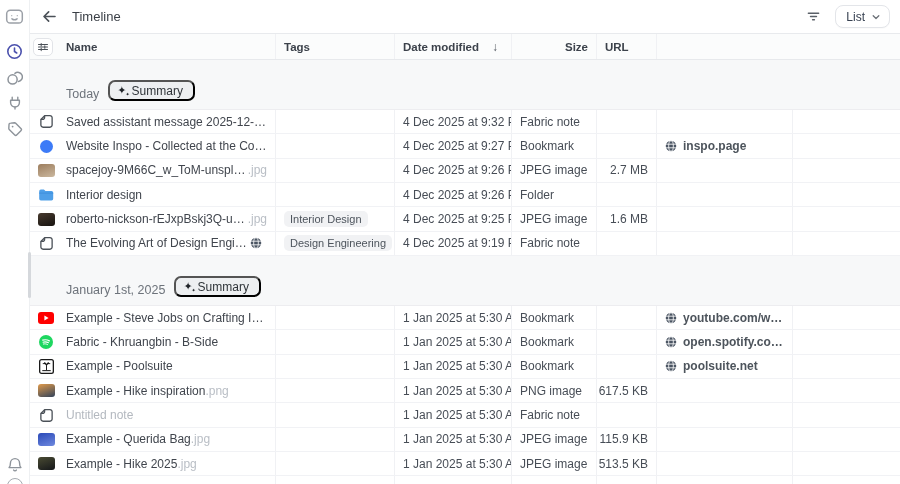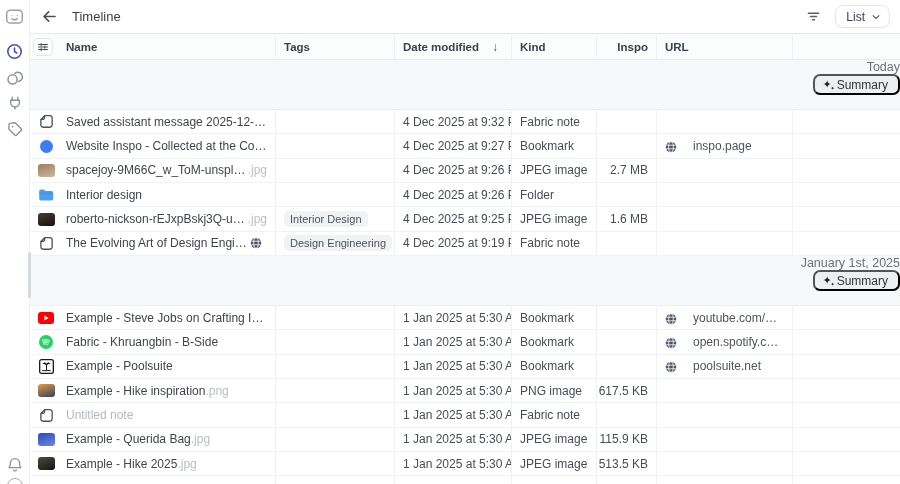--- a/index.html
+++ b/index.html
@@ -38,39 +38,39 @@
   .c:last-child { border-right:none; }
   .c-name { padding-left:0; }
   .c-size { justify-content:flex-end; }
   .sliders-btn { width:20px; height:18px; margin-left:3px; border:1px solid #e2e4e8; border-radius:5px;
     display:flex; align-items:center; justify-content:center; cursor:pointer; background:#fff; }
   .th-name-label { margin-left:13px; }
   .th-date { justify-content:space-between; padding-right:13px; }
   .sort-arrow { font-size:12px; font-weight:400; color:#555b63; }
 
   .band { height:50px; background:#f7f8f9; border-bottom:1px solid #ededf0;
-    display:flex; align-items:flex-end; padding:0 0 8px 36px;flex-direction:column; }
+    display:flex; align-items:flex-end; padding:0 0 8px 36px; }
   .band-label { font-size:12.5px; color:#6d737b; }
   .summary-btn { margin-left:9px; height:21px; background:#edeff1; border-radius:7px;
     display:flex; align-items:center; gap:5px; padding:0 10px 0 7px; cursor:pointer;
     font-size:12px; color:#2f3439; font-weight:500; }
   .sparkle { position:relative; font-size:11px; color:#1f2328; line-height:1; }
   .sparkle::after { content:"✦"; position:absolute; font-size:5px; right:-3px; bottom:-1px; }
 
   .drow { height:24.35px; border-bottom:1px solid #f1f2f5; cursor:pointer; background:#fff; }
   .drow .c { font-size:12px; color:#474d56; }
   .iconbox { width:18px; min-width:18px; height:16px; margin:0 11px 0 7px;
     display:flex; align-items:center; justify-content:center; }
   .thumb { width:17px; height:13px; border-radius:3px; }
   .nm { color:#40454d; overflow:hidden; text-overflow:ellipsis; }
   .nm.muted { color:#b3b8bf; }
   .ext { color:#b9bec5; }
   .name-badge { margin-left:auto; margin-right:5px; display:flex; align-items:center; }
   .pill { background:#f1f2f4; border-radius:5px; padding:2px 6px; font-size:11px; color:#4d545c; margin-right:5px; cursor:pointer; }
-  .url-cell-inner { display:flex; align-items:flex-end; gap:16px; overflow:hidden; }
+  .url-cell-inner { display:flex; align-items:center; gap:6px; overflow:hidden;font-weight:bold; }
   .url-text { overflow:hidden; text-overflow:ellipsis; color:#4d545c; }
   .prow { height:8px; border-bottom:none; cursor:default; }
 
   .scroll-thumb { position:fixed; left:28px; top:252px; width:3px; height:46px;
     background:#d5d8dc; border-radius:2px; z-index:6; cursor:grab; }
 </style>
 </head>
 <body>
 
 <nav class="sidebar">
@@ -151,25 +151,22 @@
         </span>
         <span class="th-name-label">Name</span>
       </div>
       <div class="c">
         <span>Tags</span>
       </div>
       <div class="c th-date">
         <span>Date modified</span>
         <span class="sort-arrow">↓</span>
       </div>
-      <div class="c">
-        <span>Kind</span>
-      </div>
       <div class="c c-size">
-        <span>Inspo</span>
+        <span>Size</span>
       </div>
       <div class="c">
         <span>URL</span>
       </div>
       <div class="c">
         <span></span>
       </div>
     </div>
 
   <div id="tbody">

